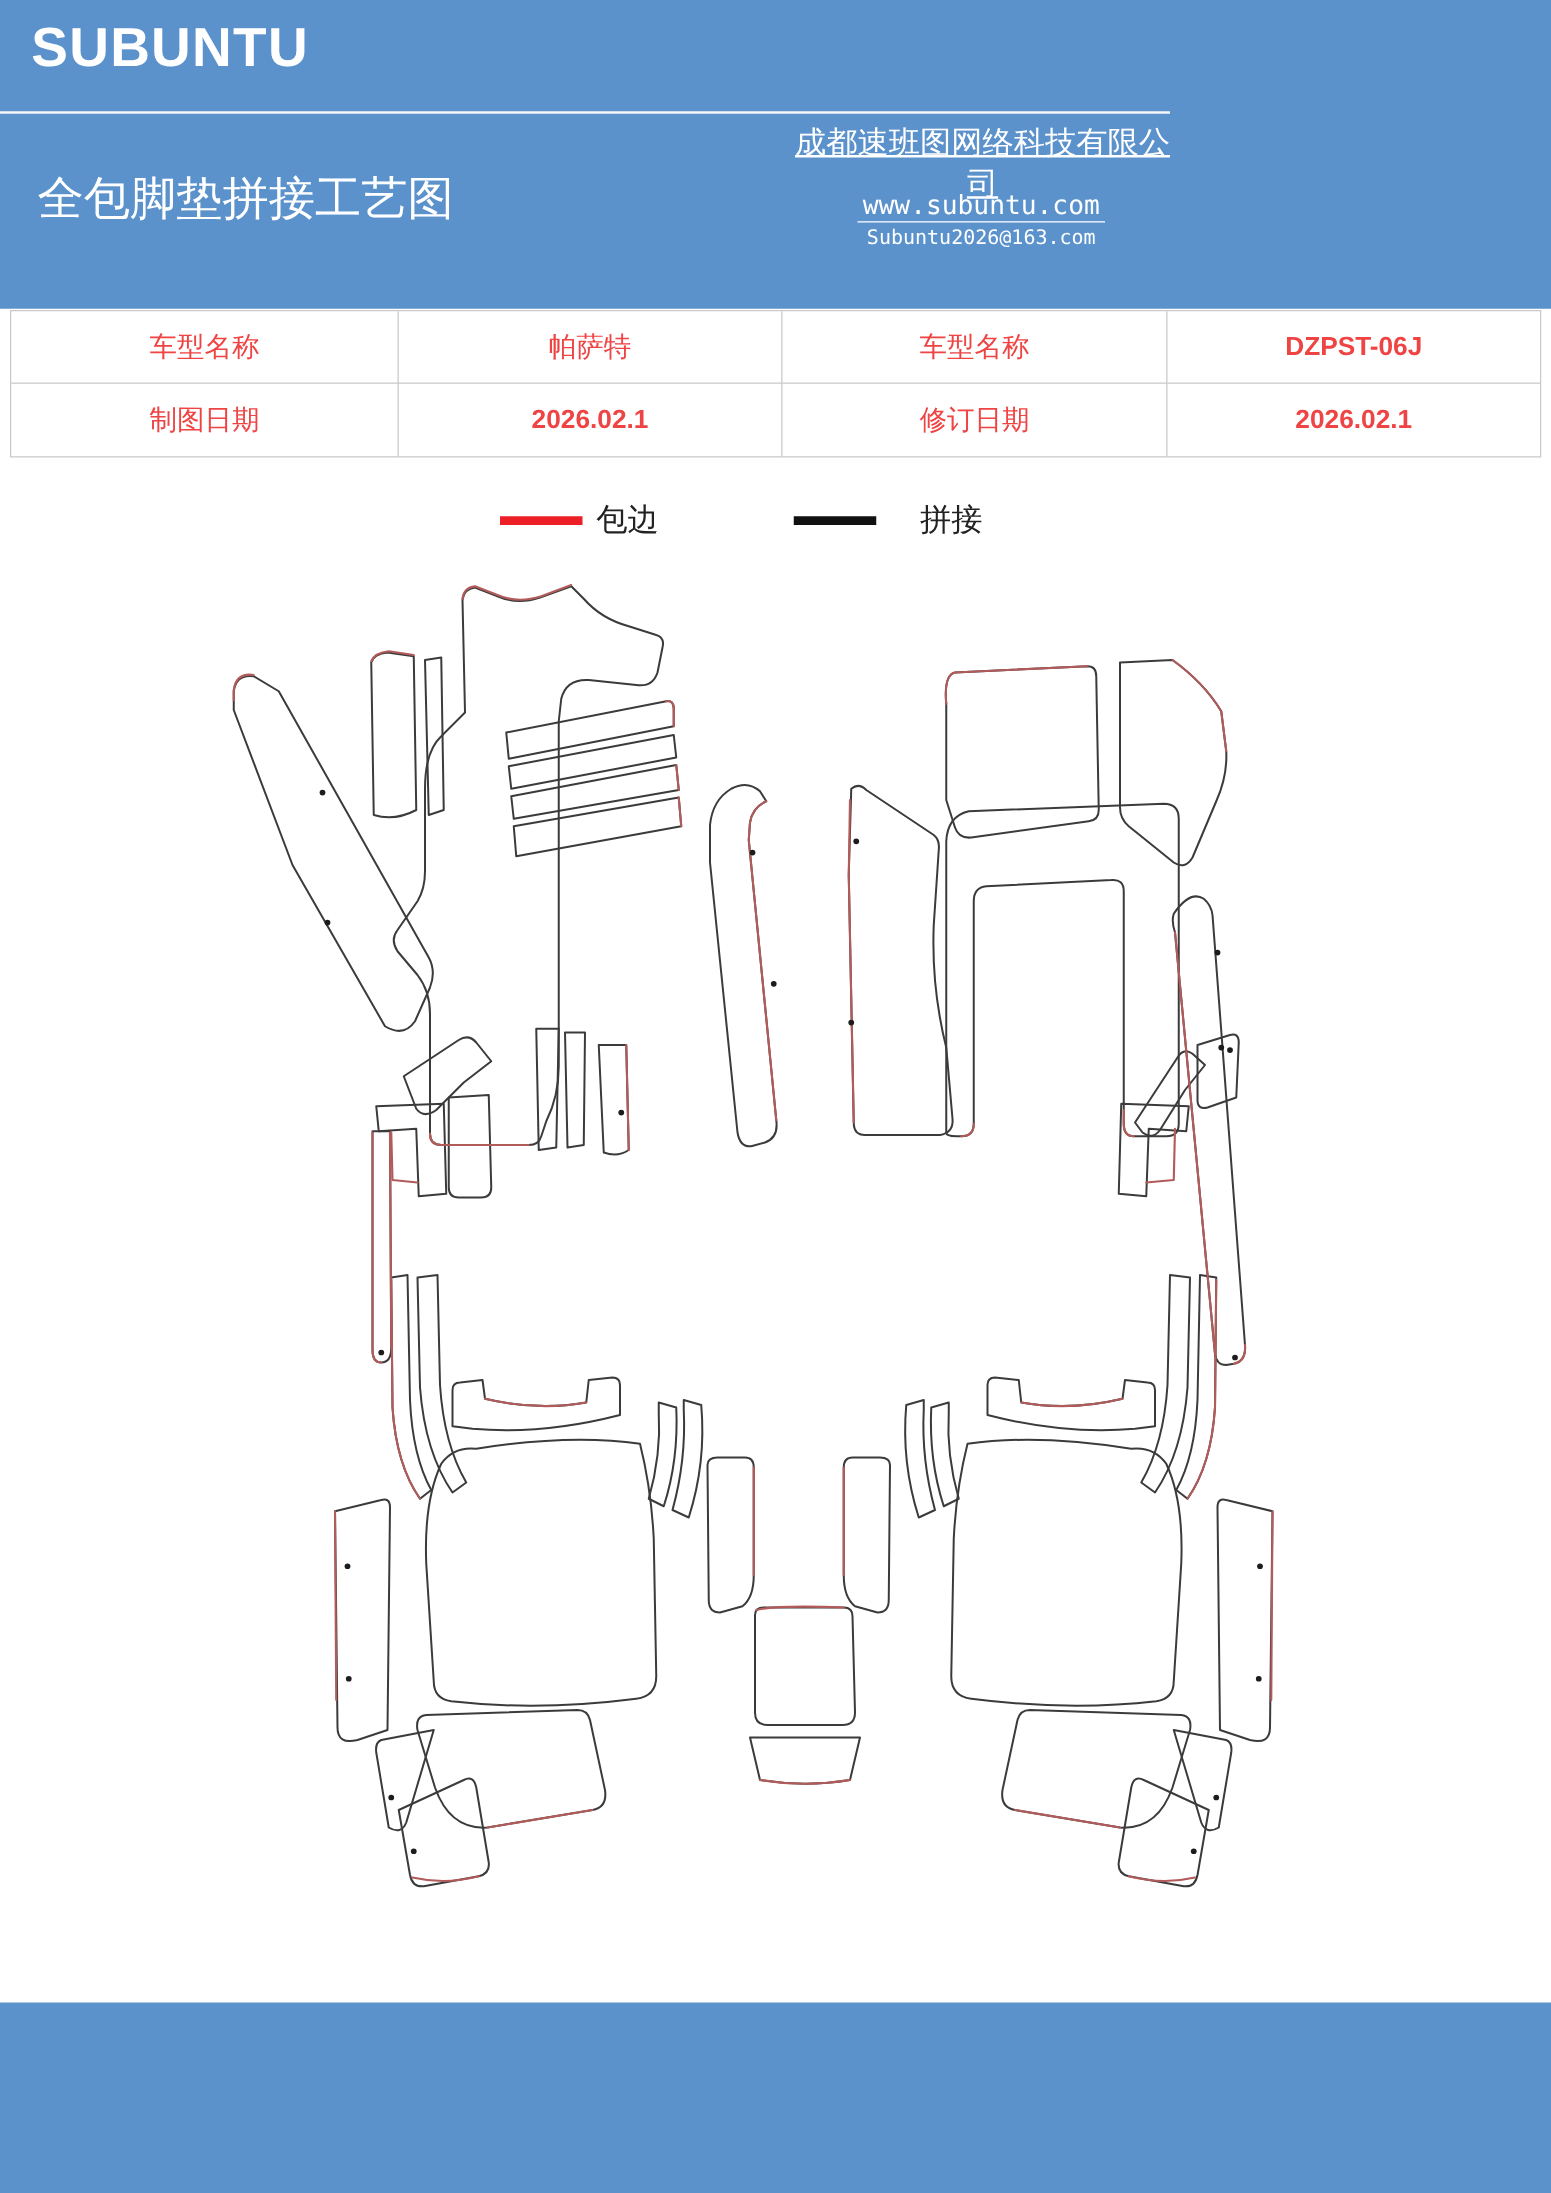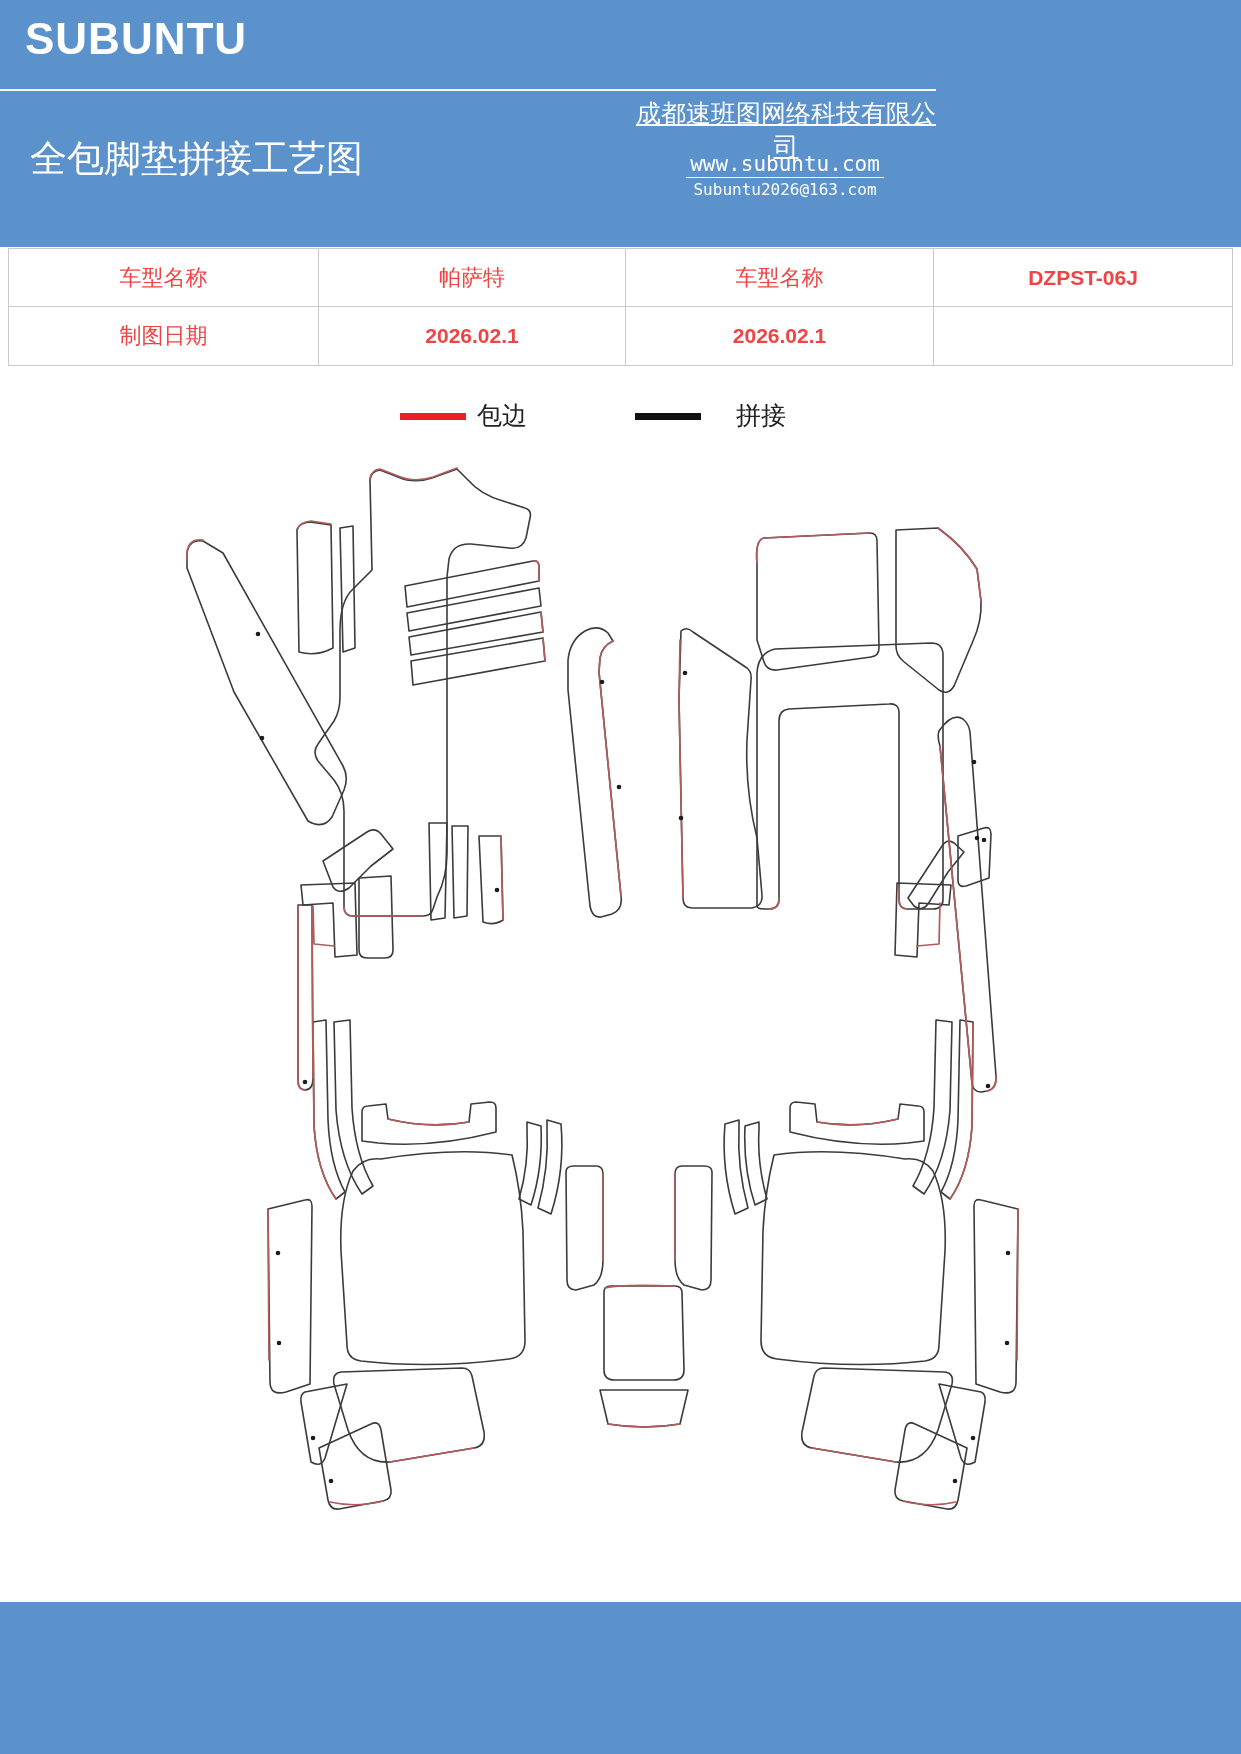--- a/index.html
+++ b/index.html
@@ -54,20 +54,21 @@
     <div class="header-mail">Subuntu2026@163.com</div>
   </div>
 
   <div class="info-table">
     <div class="cell lab">车型名称</div>
     <div class="cell cn">帕萨特</div>
     <div class="cell lab">车型名称</div>
     <div class="cell val">DZPST-06J</div>
     <div class="cell lab">制图日期</div>
     <div class="cell val">2026.02.1</div>
+    <div class="cell lab">修订日期</div>
     <div class="cell val">2026.02.1</div>
   </div>
 
   <div class="legend-swatch" style="left: 400px; top: 413px; background: rgb(236, 31, 38);"></div>
   <div class="legend-label" style="left:477px;top:399px;">包边</div>
   <div class="legend-swatch" style="left: 635px; top: 413px; background: rgb(17, 17, 17);"></div>
   <div class="legend-label" style="left:736px;top:399px;">拼接</div>
 
   <svg class="diagram-svg" viewBox="0 0 1241 1754" xmlns="http://www.w3.org/2000/svg">
       <path d="M187,553 Q189,539 203,541 L223,553 L343,766 Q349,777 344,790 L332,817 Q323,830 308,821 L234,692 L187,568 Z" fill="none" stroke="#3b3b3b" stroke-width="1.6" stroke-linejoin="round" stroke-linecap="round"></path>

